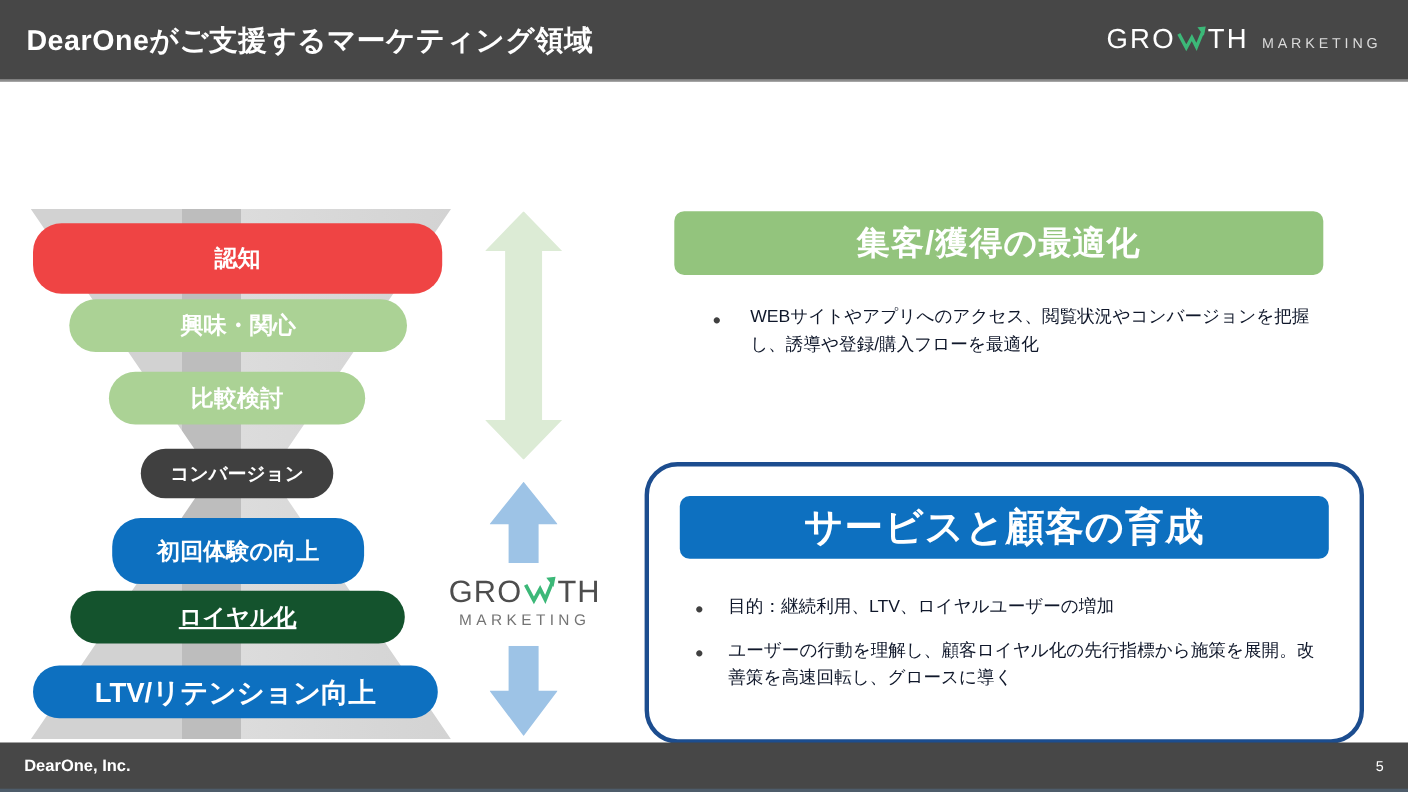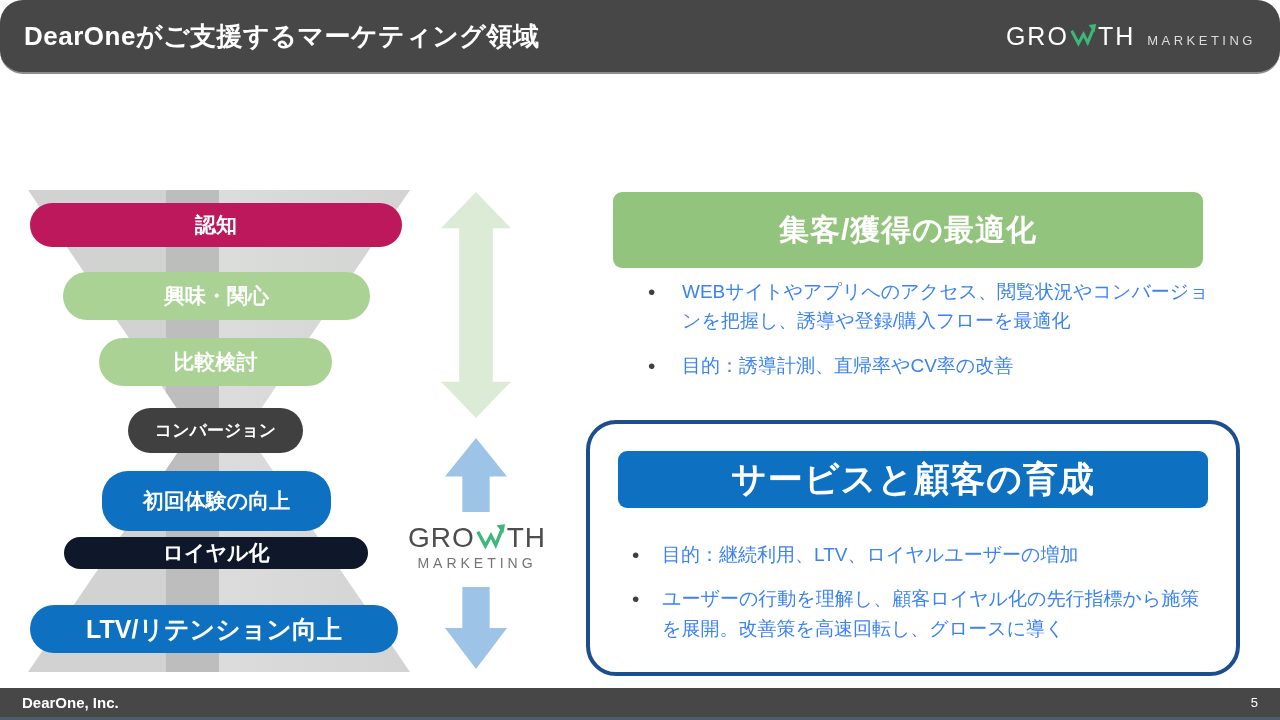--- a/index.html
+++ b/index.html
@@ -6,21 +6,21 @@
   .slide {
     position:relative; width:1280px; height:720px; overflow:hidden;
     background:#ffffff; font-family:"Liberation Sans", sans-serif;
   }
 
   
   .topbar {
     position:absolute; left:0; top:0; width:1280px; height:74px;
     background:#474747; border-bottom:2px solid #8d8d8d;
     box-sizing:border-box; display:flex; align-items:center;
-    justify-content:space-between; padding:0 24px;border-radius:23px;
+    justify-content:space-between; padding:0 24px;
   }
   .topbar-title { color:#ffffff; font-size:26px; font-weight:bold; letter-spacing:0.5px; }
   .brand { display:flex; align-items:baseline; gap:12px; }
   .brand-growth { display:flex; align-items:center; color:#ffffff; font-size:25px; letter-spacing:2px; }
   .brand-growth svg { margin:0 1px 2px 1px; }
   .brand-marketing { color:#dcdcdc; font-size:13px; letter-spacing:3.5px; }
 
   
   .subtitle {
     position:absolute; left:0; top:98px; width:1280px; text-align:center;
@@ -30,26 +30,26 @@
   
   .hourglass {
     position:absolute; left:28px; top:190px; width:382px; height:482px;
     background:linear-gradient(90deg,#d2d2d2 0%,#d2d2d2 36%,#bdbdbd 36%,#bdbdbd 50%,#dcdcdc 50%,#d3d3d3 100%);
     clip-path:polygon(0 0,100% 0,57% 50%,100% 100%,0 100%,43% 50%);
   }
   .stage {
     position:absolute; display:flex; align-items:center; justify-content:center;
     color:#ffffff; font-weight:bold; border-radius:26px; text-align:center;
   }
-  .s1 { left:30px;  top:203px; width:372px; height:44px; background:#be185d; font-size:21px; }
+  .s1 { left:30px;  top:203px; width:372px; height:64px; background:#ef4444; font-size:21px; }
   .s2 { left:63px;  top:272px; width:307px; height:48px; background:#abd295; font-size:21px;text-align:right; }
   .s3 { left:99px;  top:338px; width:233px; height:48px; background:#abd295; font-size:21px; }
   .s4 { left:128px; top:408px; width:175px; height:45px; background:#404040; font-size:17px; }
   .s5 { left:102px; top:471px; width:229px; height:60px; background:#0d70c0; font-size:21px; }
-  .s6 { left:64px;  top:537px; width:304px; height:32px; background:#0f172a; font-size:21px; }
+  .s6 { left:64px;  top:537px; width:304px; height:48px; background:#14532d; font-size:21px;text-decoration:underline; }
   .s7 { left:30px;  top:605px; width:368px; height:48px; background:#0d70c0; font-size:25px; }
 
   
   .arrow-updown {
     position:absolute; left:441px; top:192px; width:70px; height:226px; background:#dcebd5;
     clip-path:polygon(50% 0,100% 16%,74% 16%,74% 84%,100% 84%,50% 100%,0 84%,26% 84%,26% 16%,0 16%);
   }
   .arrow-up {
     position:absolute; left:445px; top:438px; width:62px; height:74px; background:#9dc3e6;
     clip-path:polygon(50% 0,100% 52%,72% 52%,72% 100%,28% 100%,28% 52%,0 52%);
@@ -58,27 +58,27 @@
     position:absolute; left:445px; top:587px; width:62px; height:82px; background:#9dc3e6;
     clip-path:polygon(28% 0,72% 0,72% 50%,100% 50%,50% 100%,0 50%,28% 50%);
   }
   .mid-logo { position:absolute; left:396px; top:522px; width:162px; text-align:center; }
   .mid-logo-growth { display:flex; align-items:center; justify-content:center; color:#4d4d4d; font-size:28px; letter-spacing:1px; }
   .mid-logo-growth svg { margin:0 1px 3px 1px; }
   .mid-logo-marketing { color:#747474; font-size:14px; letter-spacing:4px; margin-top:1px; }
 
   
   .green-header {
-    position:absolute; left:613px; top:192px; width:590px; height:76px;
+    position:absolute; left:613px; top:192px; width:590px; height:58px;
     background:#93c47d; border-radius:9px; display:flex; align-items:center;
     justify-content:center; color:#ffffff; font-size:30px; font-weight:bold; letter-spacing:1px;
   }
   .bullets { list-style:none; margin:0; padding:0; }
   .bullets li {
-    position:relative; font-size:19px; color:#3b82f6; line-height:1.55;
+    position:relative; font-size:16px; color:#0f172a; line-height:1.55;
     margin-bottom:15px;
   }
   .top-bullets { position:absolute; left:630px; top:277px; width:585px; }
   .top-bullets li { padding-left:52px; }
   .top-bullets li::before { content:"•"; position:absolute; left:18px; top:-1px; font-size:21px; color:#404040; }
 
   .blue-box {
     position:absolute; left:586px; top:420px; width:654px; height:256px;
     border:4px solid #1c4d8f; border-radius:30px; background:#ffffff; box-sizing:border-box;
   }
@@ -86,21 +86,21 @@
     position:absolute; left:28px; top:27px; width:590px; height:57px;
     background:#0d70c0; border-radius:9px; display:flex; align-items:center;
     justify-content:center; color:#ffffff; font-size:35px; font-weight:bold; letter-spacing:1px;
   }
   .box-bullets { position:absolute; left:26px; top:116px; width:592px; }
   .box-bullets li { padding-left:46px; }
   .box-bullets li::before { content:"•"; position:absolute; left:16px; top:-1px; font-size:21px; color:#404040; }
 
   
   .footer {
-    position:absolute; left:0; bottom:0; width:1280px; height:32px;
+    position:absolute; left:0; bottom:0; width:1280px; height:45px;
     background:#474747; border-bottom:3px solid #4e5c6a; box-sizing:border-box;
     display:flex; align-items:center; justify-content:space-between; padding:0 22px;
   }
   .footer-company { color:#ffffff; font-size:15px; font-weight:bold; }
   .footer-page { color:#ffffff; font-size:13px; }
 </style>
 </head>
 <body>
 
 <div class="slide">
@@ -143,21 +143,20 @@
       </svg>
       <span>TH</span>
     </div>
     <div class="mid-logo-marketing">MARKETING</div>
   </div>
   <div class="arrow-down"></div>
 
   <div class="green-header">集客/獲得の最適化</div>
   <ul class="bullets top-bullets">
     <li><span>WEBサイトやアプリへのアクセス、閲覧状況やコンバージョンを把握し、誘導や登録/購入フローを最適化</span></li>
-    <li><span>目的：誘導計測、直帰率やCV率の改善</span></li>
   </ul>
 
   <div class="blue-box">
     <div class="blue-header">サービスと顧客の育成</div>
     <ul class="bullets box-bullets">
       <li><span>目的：継続利用、LTV、ロイヤルユーザーの増加</span></li>
       <li><span>ユーザーの行動を理解し、顧客ロイヤル化の先行指標から施策を展開。改善策を高速回転し、グロースに導く</span></li>
     </ul>
   </div>
 

